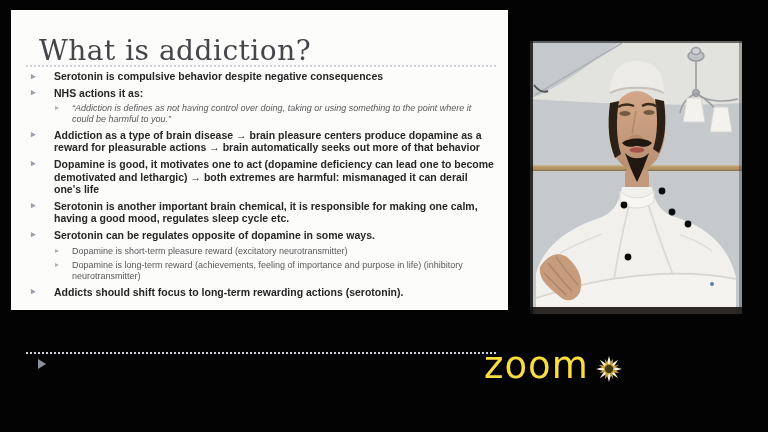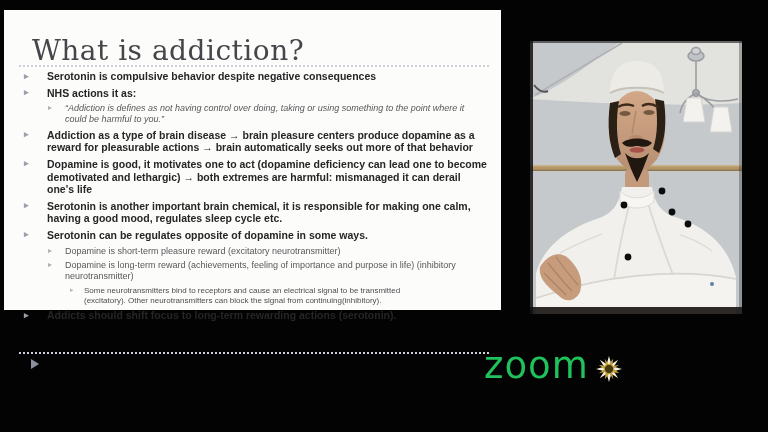--- a/index.html
+++ b/index.html
@@ -1,20 +1,20 @@
 <!DOCTYPE html>
 <html><head>
 <meta charset="utf-8">
 <style>
   html,body{margin:0;padding:0;background:#000;}
   #stage{position:relative;width:768px;height:432px;background:#030303;overflow:hidden;
          font-family:"Liberation Sans",sans-serif;}
 
   
-  .slide{position:absolute;left:4px;top:10px;width:497px;height:300px;background:#fcfcfb;}
+  .slide{position:absolute;left:11px;top:10px;width:497px;height:300px;background:#fcfcfb;}
   .slide-title{position:absolute;left:28px;top:26px;font-family:"DejaVu Serif",serif;
                font-size:28px;line-height:1.1;color:#45454a;letter-spacing:.5px;font-weight:400;}
   .rule{position:absolute;left:15px;width:470px;height:0;border-top:2px dotted #ccd1d9;}
   .rule.top{top:55px;}
   .rule.bottom{top:342px;}
   .advance{position:absolute;left:27px;top:349px;width:0;height:0;
            border-left:8px solid #8a919c;border-top:5px solid transparent;border-bottom:5px solid transparent;}
 
   .bullets{position:absolute;left:20px;top:60px;width:465px;}
   .b{position:relative;margin-bottom:4px;color:#232323;}
@@ -27,21 +27,21 @@
   .b.l3{width:360px;margin-left:46px;padding-left:14px;font-size:8px;line-height:1.2;color:#4e4e50;font-weight:400;}
   .b.l3 .mk{font-size:7px;color:#b3b8bf;}
   .b.i .txt{font-style:italic;}
 
   
   .webcam{position:absolute;left:530px;top:41px;width:212px;height:273px;background:#c6c9cb;}
   .webcam svg{display:block;width:212px;height:273px;}
 
   
   .wm-text{position:absolute;left:484px;top:347px;font-family:"DejaVu Sans",sans-serif;
-           font-size:37px;line-height:1;font-weight:400;color:#22c55e;letter-spacing:1px;
+           font-size:37px;line-height:1;font-weight:400;color:#fde047;letter-spacing:1px;
            mix-blend-mode:difference;z-index:5;}
   .wm-star{position:absolute;left:595px;top:355px;width:28px;height:28px;z-index:5;}
 </style>
 </head>
 <body>
 
 <div id="stage">
 
   <div class="slide">
     <div class="slide-title">What is addiction?</div>
@@ -77,24 +77,20 @@
           <span class="mk">▸</span>
           <span class="txt">Serotonin can be regulates opposite of dopamine in some ways.</span>
         </div>
         <div class="b l2">
           <span class="mk">▸</span>
           <span class="txt">Dopamine is short-term pleasure reward (excitatory neurotransmitter)</span>
         </div>
         <div class="b l2">
           <span class="mk">▸</span>
           <span class="txt">Dopamine is long-term reward (achievements, feeling of importance and purpose in life) (inhibitory neurotransmitter)</span>
-        </div>
-        <div class="b l3">
-          <span class="mk">▸</span>
-          <span class="txt">Some neurotransmitters bind to receptors and cause an electrical signal to be transmitted (excitatory). Other neurotransmitters can block the signal from continuing(inhibitory).</span>
         </div>
         <div class="b l1">
           <span class="mk">▸</span>
           <span class="txt">Addicts should shift focus to long-term rewarding actions (serotonin).</span>
         </div>
       </div>
 
     <div class="rule bottom"></div>
     <div class="advance"></div>
   </div>

